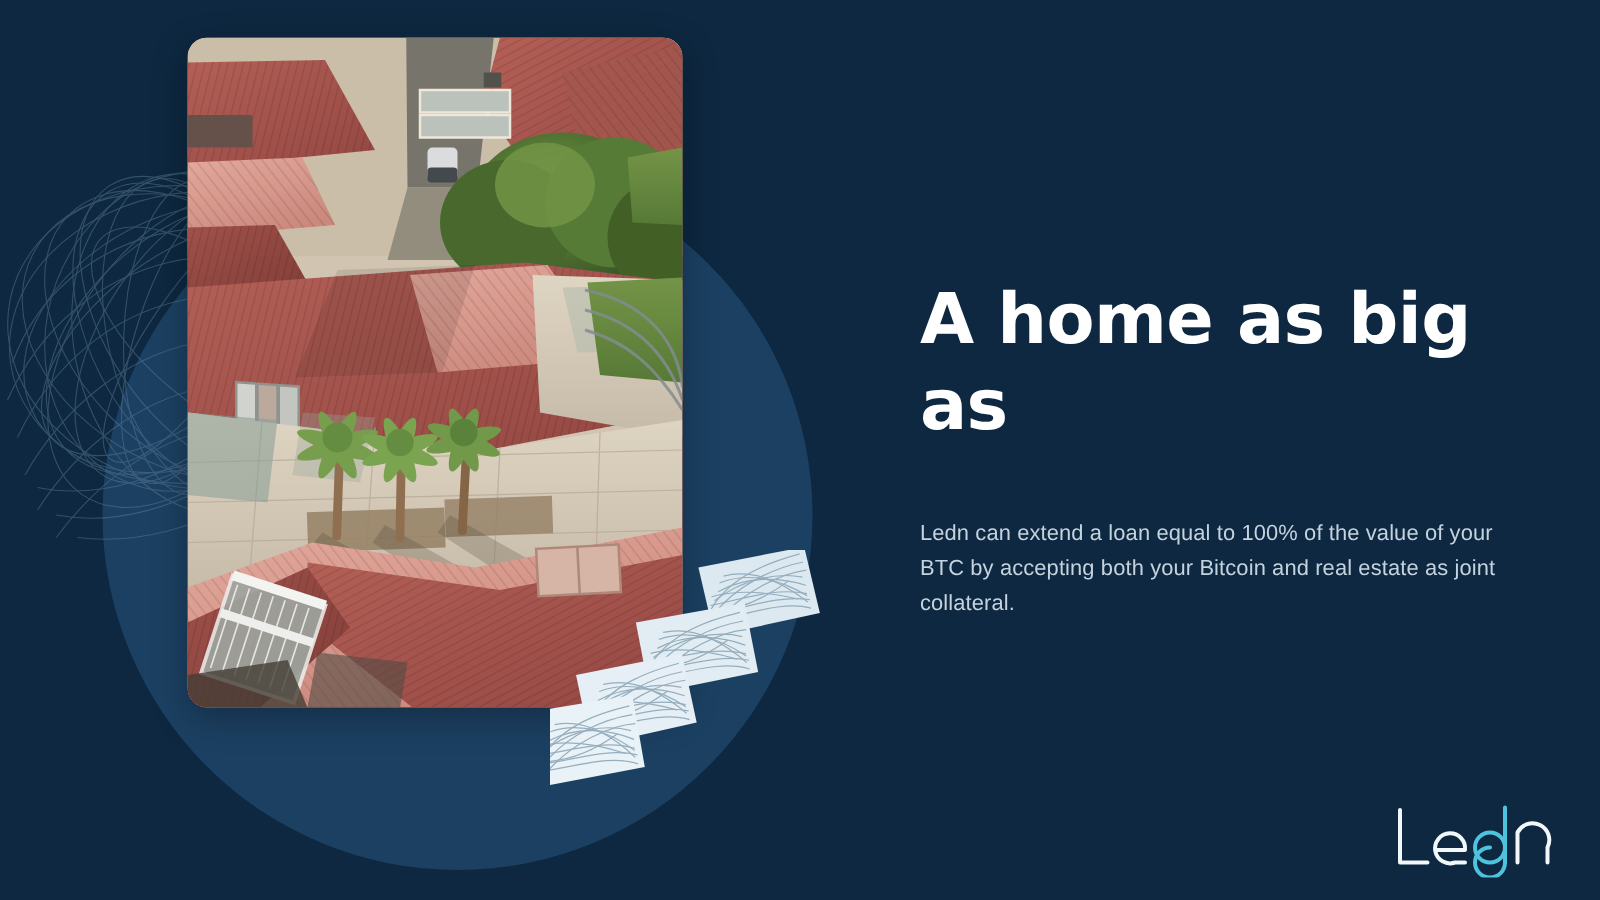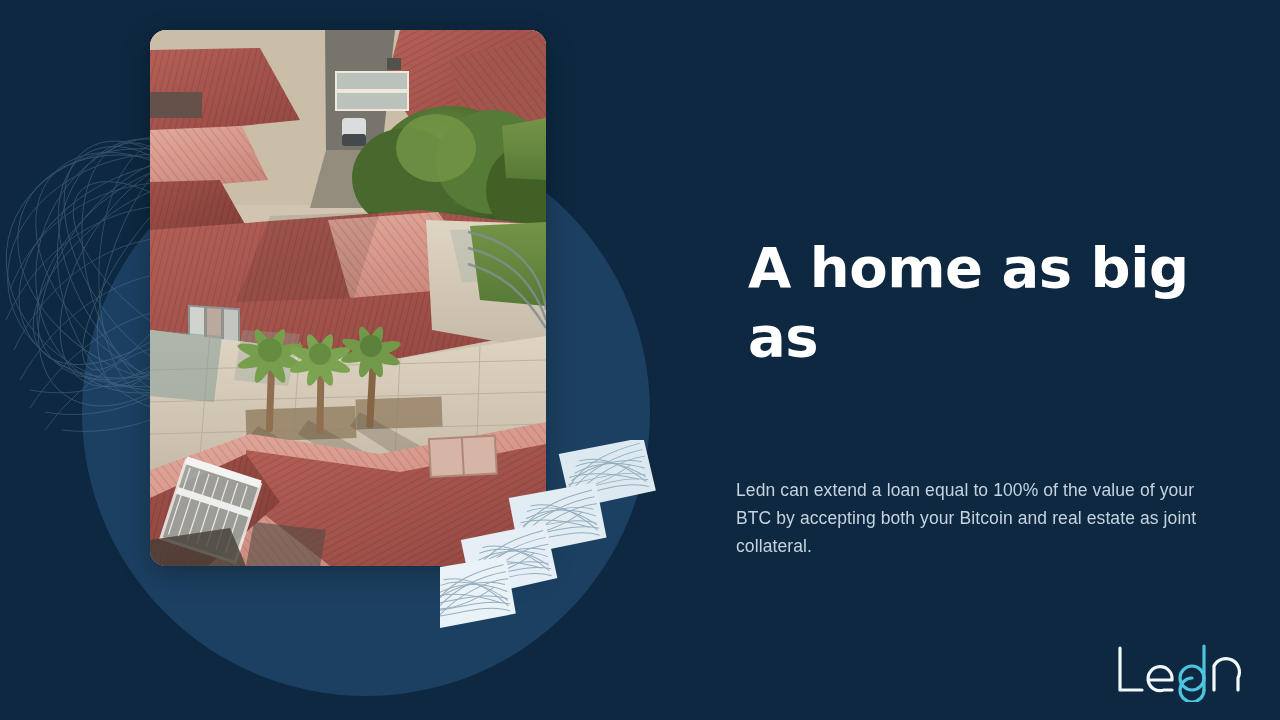--- a/index.html
+++ b/index.html
@@ -68,31 +68,31 @@
   .sheets svg { display: block; width: 100%; height: 100%; }
 
   
   .text-col {
     position: absolute;
     left: 736px;
     top: 222px;
     width: 478px;
   }
   .headline {
-    margin: 12px;
+    margin: 0;
     color: #ffffff;
     font-size: 56px;
     line-height: 1.23;
     font-weight: 900;
     letter-spacing: -0.5px;
     font-family: "DejaVu Sans", sans-serif;
   }
   .headline-line { display: block; }
   .body-copy {
-    margin: 104px 0 0 0;
+    margin: 52px 0 0 0;
     color: #c5d3de;
     font-size: 17.5px;
     line-height: 1.62;
     font-weight: 400;
     letter-spacing: 0.1px;
     max-width: 470px;
   }
 
   
   .logo {

